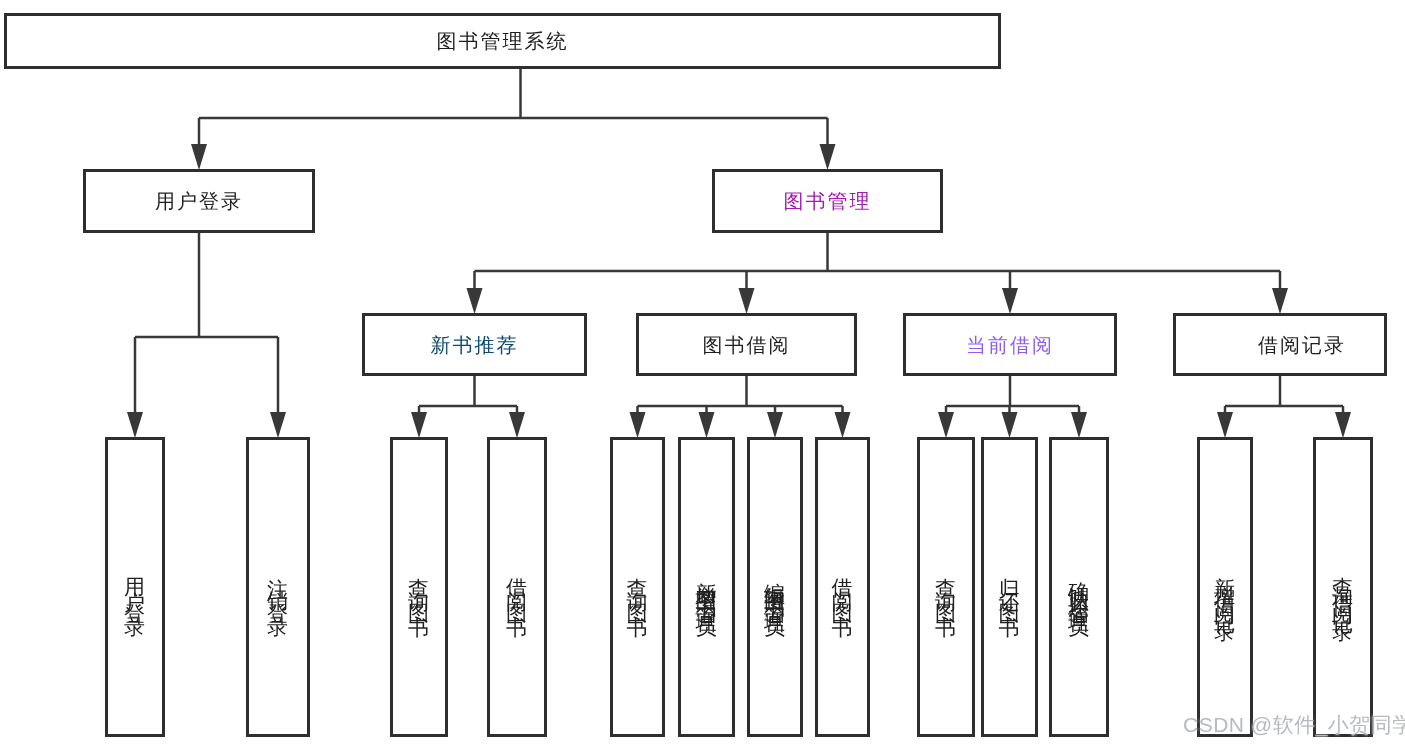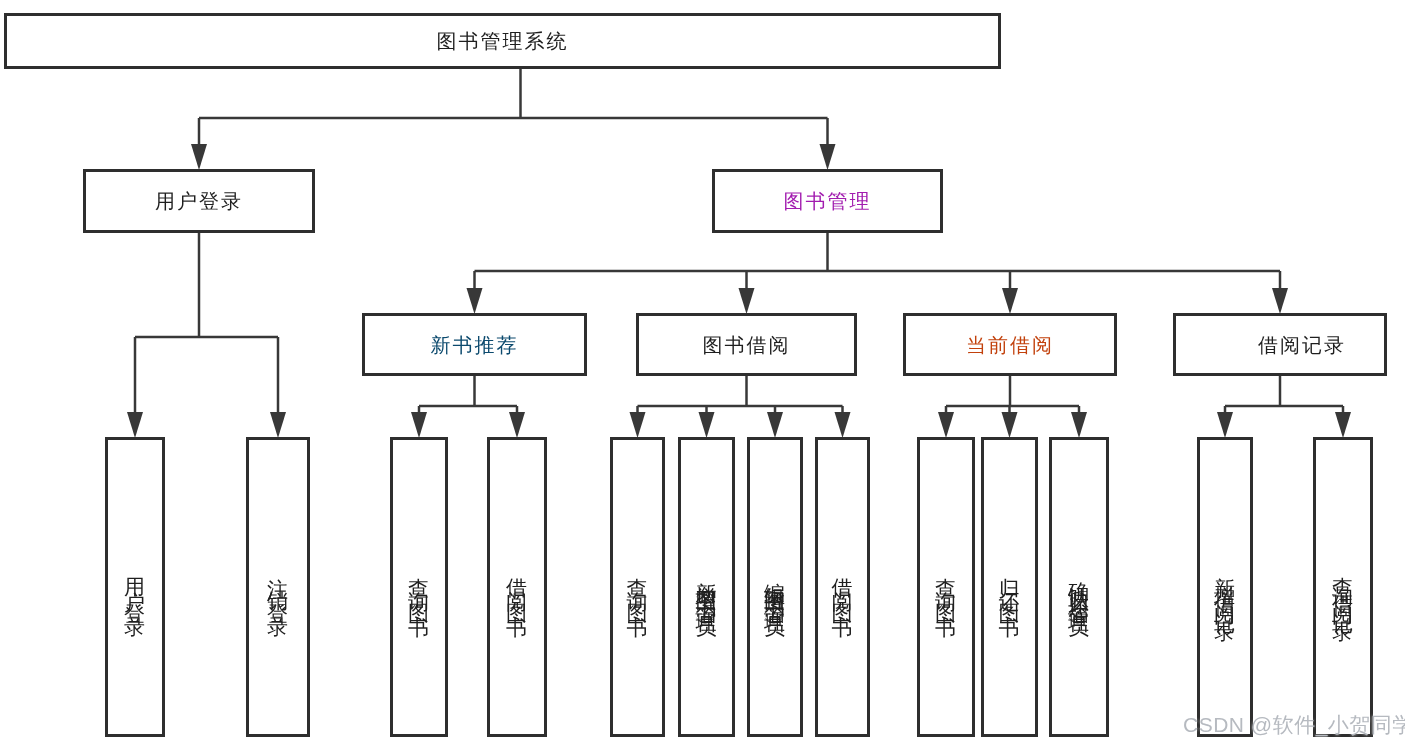--- a/index.html
+++ b/index.html
@@ -111,21 +111,21 @@
       </div>
       <div class="node node-h" style="left: 712px; top: 169px; width: 231px; height: 64px; border-color: rgb(46, 46, 46); color: #a21caf;">
         <span class="node-label">图书管理</span>
       </div>
       <div class="node node-h" style="left: 362px; top: 313px; width: 225px; height: 63px; border-color: rgb(46, 46, 46); color: #0c4a6e;">
         <span class="node-label">新书推荐</span>
       </div>
       <div class="node node-h" style="left: 636px; top: 313px; width: 221px; height: 63px; border-color: rgb(46, 46, 46); color: rgb(31, 31, 31);">
         <span class="node-label">图书借阅</span>
       </div>
-      <div class="node node-h" style="left: 903px; top: 313px; width: 214px; height: 63px; border-color: rgb(46, 46, 46); color: #c2410c;">
+      <div class="node node-h" style="left: 903px; top: 313px; width: 214px; height: 63px; border-color: rgb(46, 46, 46); color: #8b5cf6;">
         <span class="node-label">当前借阅</span>
       </div>
       <div class="node node-h" style="left: 1173px; top: 313px; width: 214px; height: 63px; border-color: rgb(46, 46, 46); color: rgb(31, 31, 31); padding-left: 44px;">
         <span class="node-label">借阅记录</span>
       </div>
       <div class="node node-v" style="left: 105px; top: 437px; width: 60px; height: 300px; border-color: rgb(46, 46, 46); color: rgb(31, 31, 31);">
         <span class="node-label" style="letter-spacing: 13px;">用户登录</span>
       </div>
       <div class="node node-v" style="left: 246px; top: 437px; width: 64px; height: 300px; border-color: rgb(46, 46, 46); color: rgb(31, 31, 31);">
         <span class="node-label" style="letter-spacing: 13px;">注销登录</span>

